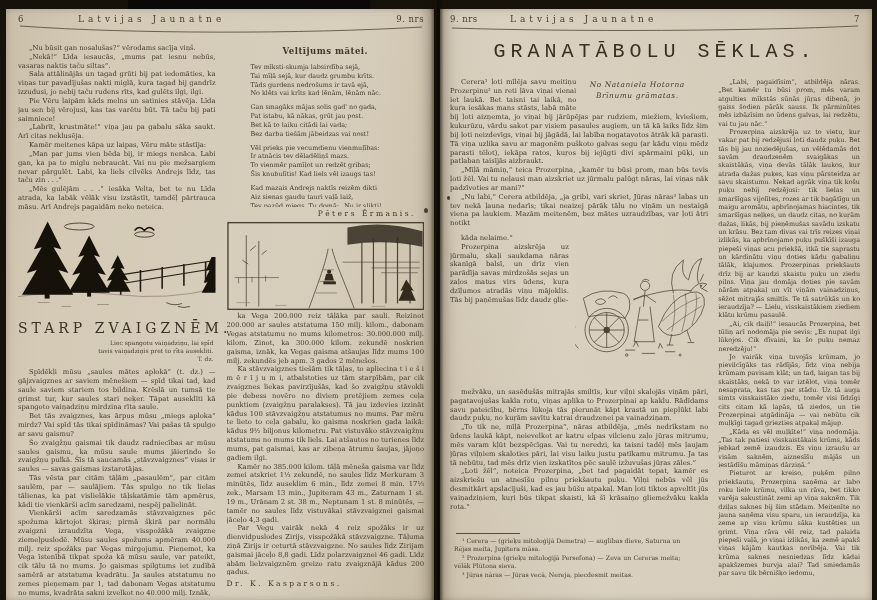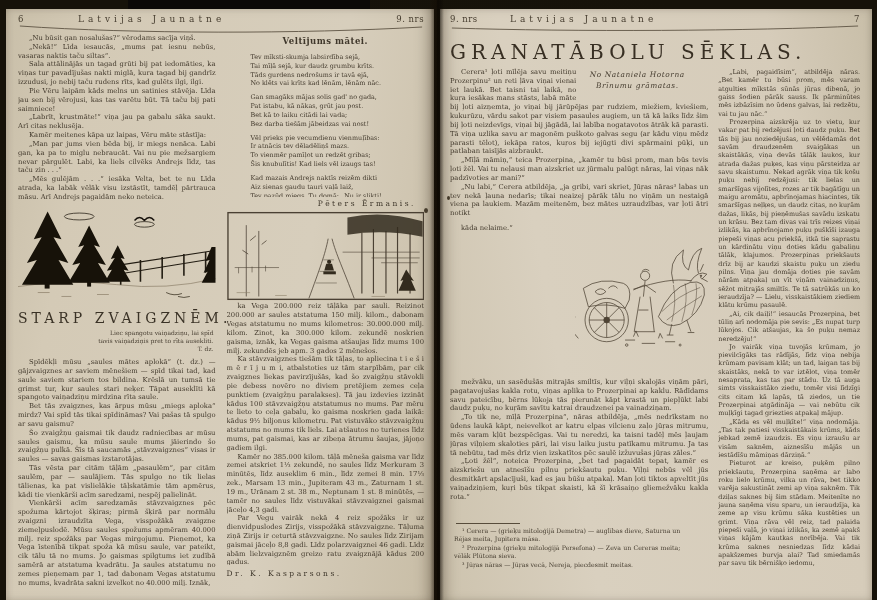--- a/index.html
+++ b/index.html
@@ -25,35 +25,35 @@
   .head .mast{flex:1;text-align:left;font-size:9px;letter-spacing:4px;}
   .head-rule{height:9px;}
   .head-rule svg{display:block;width:100%;height:9px;}
 
   p{margin:0;}
   .para{font-size:6.8px;line-height:1.3;text-align:justify;text-indent:11px;color:#42392c;}
   .stanza{white-space:pre-line;font-size:6.4px;line-height:1.38;margin:0 0 5px 24px;color:#42392c;}
   .footnote{font-size:6.2px;line-height:1.3;text-align:justify;text-indent:8px;color:#453c2f;margin-bottom:1px;}
 
   
-  .lp-cols{display:flex;gap:11px;margin-top:1px;height:552px;}
+  .lp-cols{display:flex;gap:11px;margin-top:11px;height:552px;}
   .lcol{width:50%;min-width:0;display:flex;flex-direction:column;}
   .serial-text{height:170px;overflow:hidden;}
   .illo-box{flex:0 0 auto;}
   .poem{height:176px;overflow:hidden;display:flex;flex-direction:column;}
   .poem-title{text-align:center;font-weight:bold;font-size:8.5px;margin:2px 0 7px;letter-spacing:.5px;}
   .poem-flow{flex:1 1 auto;overflow:hidden;min-height:0;}
   .poem-author{flex:0 0 auto;text-align:right;font-size:7.5px;letter-spacing:2.5px;padding:2px 8px 0 0;}
   .article-title{text-align:center;font-size:14px;letter-spacing:4px;margin:6px 0 3px;color:#3a3226;white-space:nowrap;}
   .epigraph{white-space:pre-line;text-align:right;font-size:6px;line-height:1.35;margin:0 2px 5px 70px;color:#4a4134;}
   .flow{flex:1 1 auto;overflow:hidden;min-height:0;}
   .author-sig{flex:0 0 auto;text-align:left;font-size:7.5px;letter-spacing:2.5px;padding:4px 10px 8px 0;}
 
   
-  .main-title{font-size:20px;letter-spacing:5px;margin:7px 0 4px;color:#382f23;white-space:nowrap;}
+  .main-title{text-align:center;font-size:20px;letter-spacing:5px;margin:7px 0 15px;color:#382f23;white-space:nowrap;font-family:Liberation Mono, monospace;}
   .rp-cols{display:flex;gap:10px;height:508px;}
   .rp-left{width:63%;min-width:0;display:flex;flex-direction:column;}
   .wideA{height:156px;overflow:hidden;}
   .byline{float:right;width:106px;white-space:pre-line;text-align:center;font-style:italic;
     font-size:7.4px;line-height:1.55;letter-spacing:.6px;margin:1px 18px 3px 8px;color:#453c2f;}
   .row2{display:flex;gap:6px;height:142px;}
   .colA-cont{width:46%;min-width:0;overflow:hidden;}
   .illo3-box{flex:1;min-width:0;}
   .wideB{flex:1 1 auto;overflow:hidden;min-height:0;margin-top:12px;}
   .fnblock{flex:0 0 auto;padding:2px 28px 6px 4px;}
@@ -207,20 +207,21 @@
 Brīnumu grāmatas.</div>
         <div>
             <p class="para">Cerera¹ ļoti mīlēja savu meitiņu Prozerpinu² un reti ļāva viņai vienai iet laukā. Bet taisni tai laikā, no kuŗa iesākas mans stāsts, labā māte bij ļoti aizņemta, jo viņai bij jārūpējas par rudziem, miežiem, kviešiem, kukurūzu, vārdu sakot par visiem pasaules augiem, un tā kā laiks līdz šim bij ļoti neizdevīgs, viņai bij jāgādā, lai labība nogatavotos ātrāk kā parasti. Tā viņa uzlika savu ar magonēm puškoto galvas segu (ar kādu viņu mēdz parasti tēlot), iekāpa ratos, kuŗos bij iejūgti divi spārmaini pūķi, un patlaban taisījās aizbraukt.</p>
             <p class="para">„Mīļā māmiņ,“ teica Prozerpina, „kamēr tu būsi prom, man būs tevis ļoti žēl. Vai tu neļausi man aizskriet uz jūrmalu palūgt nāras, lai viņas nāk padzīvoties ar mani?“</p>
             <p class="para">„Nu labi,“ Cerera atbildēja, „ja gribi, vari skriet, Jūŗas nāras³ labas un tev nekā ļauna nedarīs; tikai neaizej pārāk tālu no viņām un nestaigā viena pa laukiem. Mazām meitenēm, bez mātes uzraudzības, var ļoti ātri notikt</p>
           </div>
       </div>
       <div class="row2">
         <div class="colA-cont">
             <p class="para">kāda nelaime.“</p>
+            <p class="para">Prozerpina aizskrēja uz jūrmalu, skaļi saukdama nāras skanīgā balsī, un drīz vien parādīja savas mirdzošās sejas un zaļos matus virs ūdens, kuŗa dzīļumos atradās viņu mājoklis. Tās bij paņēmušas līdz daudz glie-</p>
           </div>
         <div class="illo3-box">
           <svg class="illo" viewBox="0 0 160 140">
             <g fill="none" stroke="#4e4334" stroke-width="0.9">
               <circle cx="38" cy="100" r="26"></circle>
               <circle cx="38" cy="100" r="21"></circle>
               <path d="M38 79 V121 M17 100 H59 M23 85 L53 115 M53 85 L23 115"></path>
               <circle cx="38" cy="100" r="3.5" fill="#4e4334"></circle>
               <path d="M4 122 A20 20 0 0 1 0 96"></path>
               <path d="M10 62 Q30 48 58 56 Q68 60 65 76 L60 86 Q38 79 16 84 Z"></path>
@@ -254,19 +255,19 @@
             <p class="footnote">¹ Cerera — (grieķu mitoloģijā Demetra) — auglības dieve, Saturna un Rējas meita, Jupitera māsa.</p>
             <p class="footnote">² Prozerpina (grieķu mitoloģijā Persefona) — Zeva un Cereras meita; vēlāk Plūtona sieva.</p>
             <p class="footnote">³ Jūŗas nāras — Jūŗas vecā, Nereja, piecdesmit meitas.</p>
           </div>
       </div>
     </div>
 
     <div class="rp-right">
         <p class="para">„Labi, pagaidīsim“, atbildēja nāras. „Bet kamēr tu būsi prom, mēs varam atgulties mīkstās sūnās jūŗas dibenā, jo gaiss šodien pārāk sauss. Ik pārminūtes mēs izbāzīsim no ūdens galvas, lai redzētu, vai tu jau nāc.“</p>
         <p class="para">Prozerpina aizskrēja uz to vietu, kur vakar pat bij redzējusi ļoti daudz puķu. Bet tās bij jau noziedējušas, un vēlēdamās dot savām draudzenēm svaigākas un skaistākās, viņa devās tālāk laukos, kur atrada dažas puķes, kas viņu pārsteidza ar savu skaistumu. Nekad agrāk viņa tik košu puķu nebij redzējusi: tik lielas un smaršīgas vijolītes, rozes ar tik bagātīgu un maigu aromātu, apbrīnojamas hiacintes, tik smaršīgas neļķes, un daudz citas, no kuŗām dažas, likās, bij pieņēmušas savādu izskatu un krāsu. Bez tam divas vai trīs reizes viņai izlikās, ka apbrīnojamo puķu puškīši izauga piepeši viņas acu priekšā, itkā tie saprastu un kārdinātu viņu doties kādu gabaliņu tālāk, klajumos. Prozerpinas priekšauts drīz bij ar kaudzi skaistu puķu un ziedu pilns. Viņa jau domāja doties pie savām nārām atpakaļ un vīt viņām vainadziņus, sēžot mitrajās smiltīs. Te tā satrūkās un ko ieraudzīja? — Lielu, visskaistākiem ziediem klātu krūmu pasaulē.</p>
-        <p class="para">„Ai, cik daiļi!“ iesaucās Prozerpina, bet tūliņ arī nodomāja pie sevis: „Es nupat turp lūkojos. Cik atšaujas, ka šo puķu nemaz neredzēju!“</p>
+        <p class="para">„Ai, cik daiļi!“ iesaucās Prozerpina, bet tūliņ arī nodomāja pie sevis: „Es nupat ilgi lūkojos. Cik dīvaini, ka šo puķu nemaz neredzēju!“</p>
         <p class="para">Jo vairāk viņa tuvojās krūmam, jo pievilcīgāks tas rādījās, līdz viņa nebija krūmam pavisam klāt; un tad, laigan tas bij skaistāks, nekā to var iztēlot, viņa tomēr nesaprata, kas tas par stādu. Uz tā auga simts visskaistāko ziedu, tomēr visi līdzīgi cits citam kā lapās, tā ziedos, un tie Prozerpinai atgādināja — vai nebūtu cik muļķīgi tagad griezties atpakaļ mājup.</p>
         <p class="para">„Kāda es vēl muļķīte!“ viņa nodomāja. „Tas tak patiesi visskaistākais krūms, kāds jebkad zemē izaudzis. Es viņu izraušu ar visām saknēm, aiznesīšu mājās un iestādīšu māmiņas dārziņā.“</p>
         <p class="para">Pieturot ar kreiso, puķēm pilno priekšautu, Prozerpina saņēma ar labo roku lielo krūmu, vilka un rāva, bet tikko varēja sakustināt zemi ap viņa saknēm. Tik dziļas saknes bij šim stādam. Meitenīte no jauna saņēma visu sparu, un ieraudzīja, ka zeme ap visu krūmu sāka kustēties un grimt. Viņa rāva vēl reiz, tad palaida piepeši vaļā, jo viņai izlikās, ka zemē apakš viņas kājām kautkas norībēja. Vai tik krūma saknes nesniedzas līdz kādai apakšzemes burvja alai? Tad smiedamās par savu tik bērnišķo iedomu,</p>
       </div>
   </div>
 </div>
 
 </body></html>

